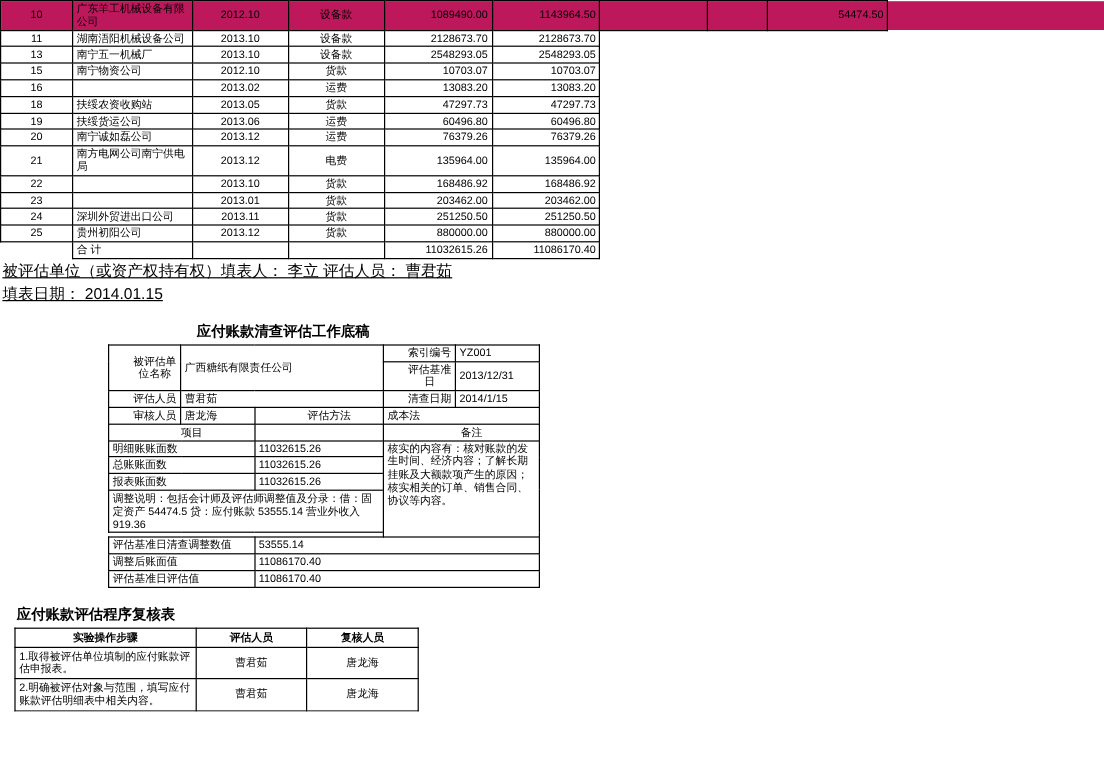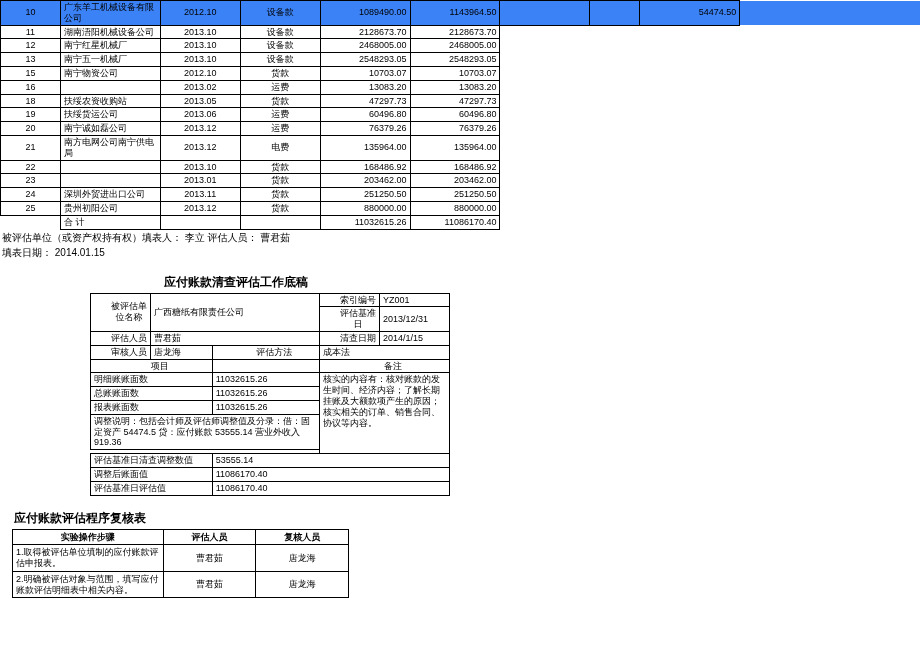--- a/index.html
+++ b/index.html
@@ -19,22 +19,22 @@
   .col-idx { width: 60px; text-align: center; }
   .col-name { width: 100px; text-align: left; }
   .col-date { width: 80px; text-align: center; }
   .col-type { width: 80px; text-align: center; }
   .col-amt1 { width: 90px; text-align: right; }
   .col-amt2 { width: 90px; text-align: right; }
   .col-extra1 { width: 90px; text-align: center; }
   .col-extra2 { width: 50px; text-align: center; }
   .col-extra3 { width: 100px; text-align: right; margin-top: 13px; }
   .col-extra4 { width: 180px; }
-  .hl { background: #3b82f6; padding-left: 16px; }
-  .footer-row { font-size: 10px; margin-top: 1px; padding-left: 2px; }
+  .hl { background: #be185d; padding-left: 16px; }
+  .footer-row { font-size: 13px; margin-top: 1px; padding-left: 2px; text-decoration: underline; }
   .sec2 { margin-top: 14px; margin-left: 90px; width: 292px; }
   .sec2-title { font-size: 12px; font-weight: bold; text-align: center; margin-bottom: 2px; }
   .tbl2 { width: 360px; }
   .tbl2 td { font-size: 9px; padding: 1px 3px; }
   .tbl2 .lbl { text-align: center; padding-left: 20px; }
   .tbl2 .val { text-align: left; }
   .tbl2 .num { text-align: left; }
   .sec3 { margin-top: 14px; margin-left: 12px; width: 290px; }
   .sec3-title { font-size: 12px; font-weight: bold; margin-bottom: 2px; padding-left: 2px; }
   .tbl3 { width: 337px; }
@@ -68,32 +68,20 @@
           <td class="col-date">2013.10</td>
           <td class="col-type">设备款</td>
           <td class="col-amt1">2128673.70</td>
           <td class="col-amt2">2128673.70</td>
           <td class="col-extra1 nb"></td>
           <td class="col-extra2 nb"></td>
           <td class="col-extra3 nb"></td>
           <td class="col-extra4 nb"></td>
         </tr>
         <tr>
-          <td class="col-idx">12</td>
-          <td class="col-name">南宁红星机械厂</td>
-          <td class="col-date">2013.10</td>
-          <td class="col-type">设备款</td>
-          <td class="col-amt1">2468005.00</td>
-          <td class="col-amt2">2468005.00</td>
-          <td class="col-extra1 nb"></td>
-          <td class="col-extra2 nb"></td>
-          <td class="col-extra3 nb"></td>
-          <td class="col-extra4 nb"></td>
-        </tr>
-        <tr>
           <td class="col-idx">13</td>
           <td class="col-name">南宁五一机械厂</td>
           <td class="col-date">2013.10</td>
           <td class="col-type">设备款</td>
           <td class="col-amt1">2548293.05</td>
           <td class="col-amt2">2548293.05</td>
           <td class="col-extra1 nb"></td>
           <td class="col-extra2 nb"></td>
           <td class="col-extra3 nb"></td>
           <td class="col-extra4 nb"></td>

